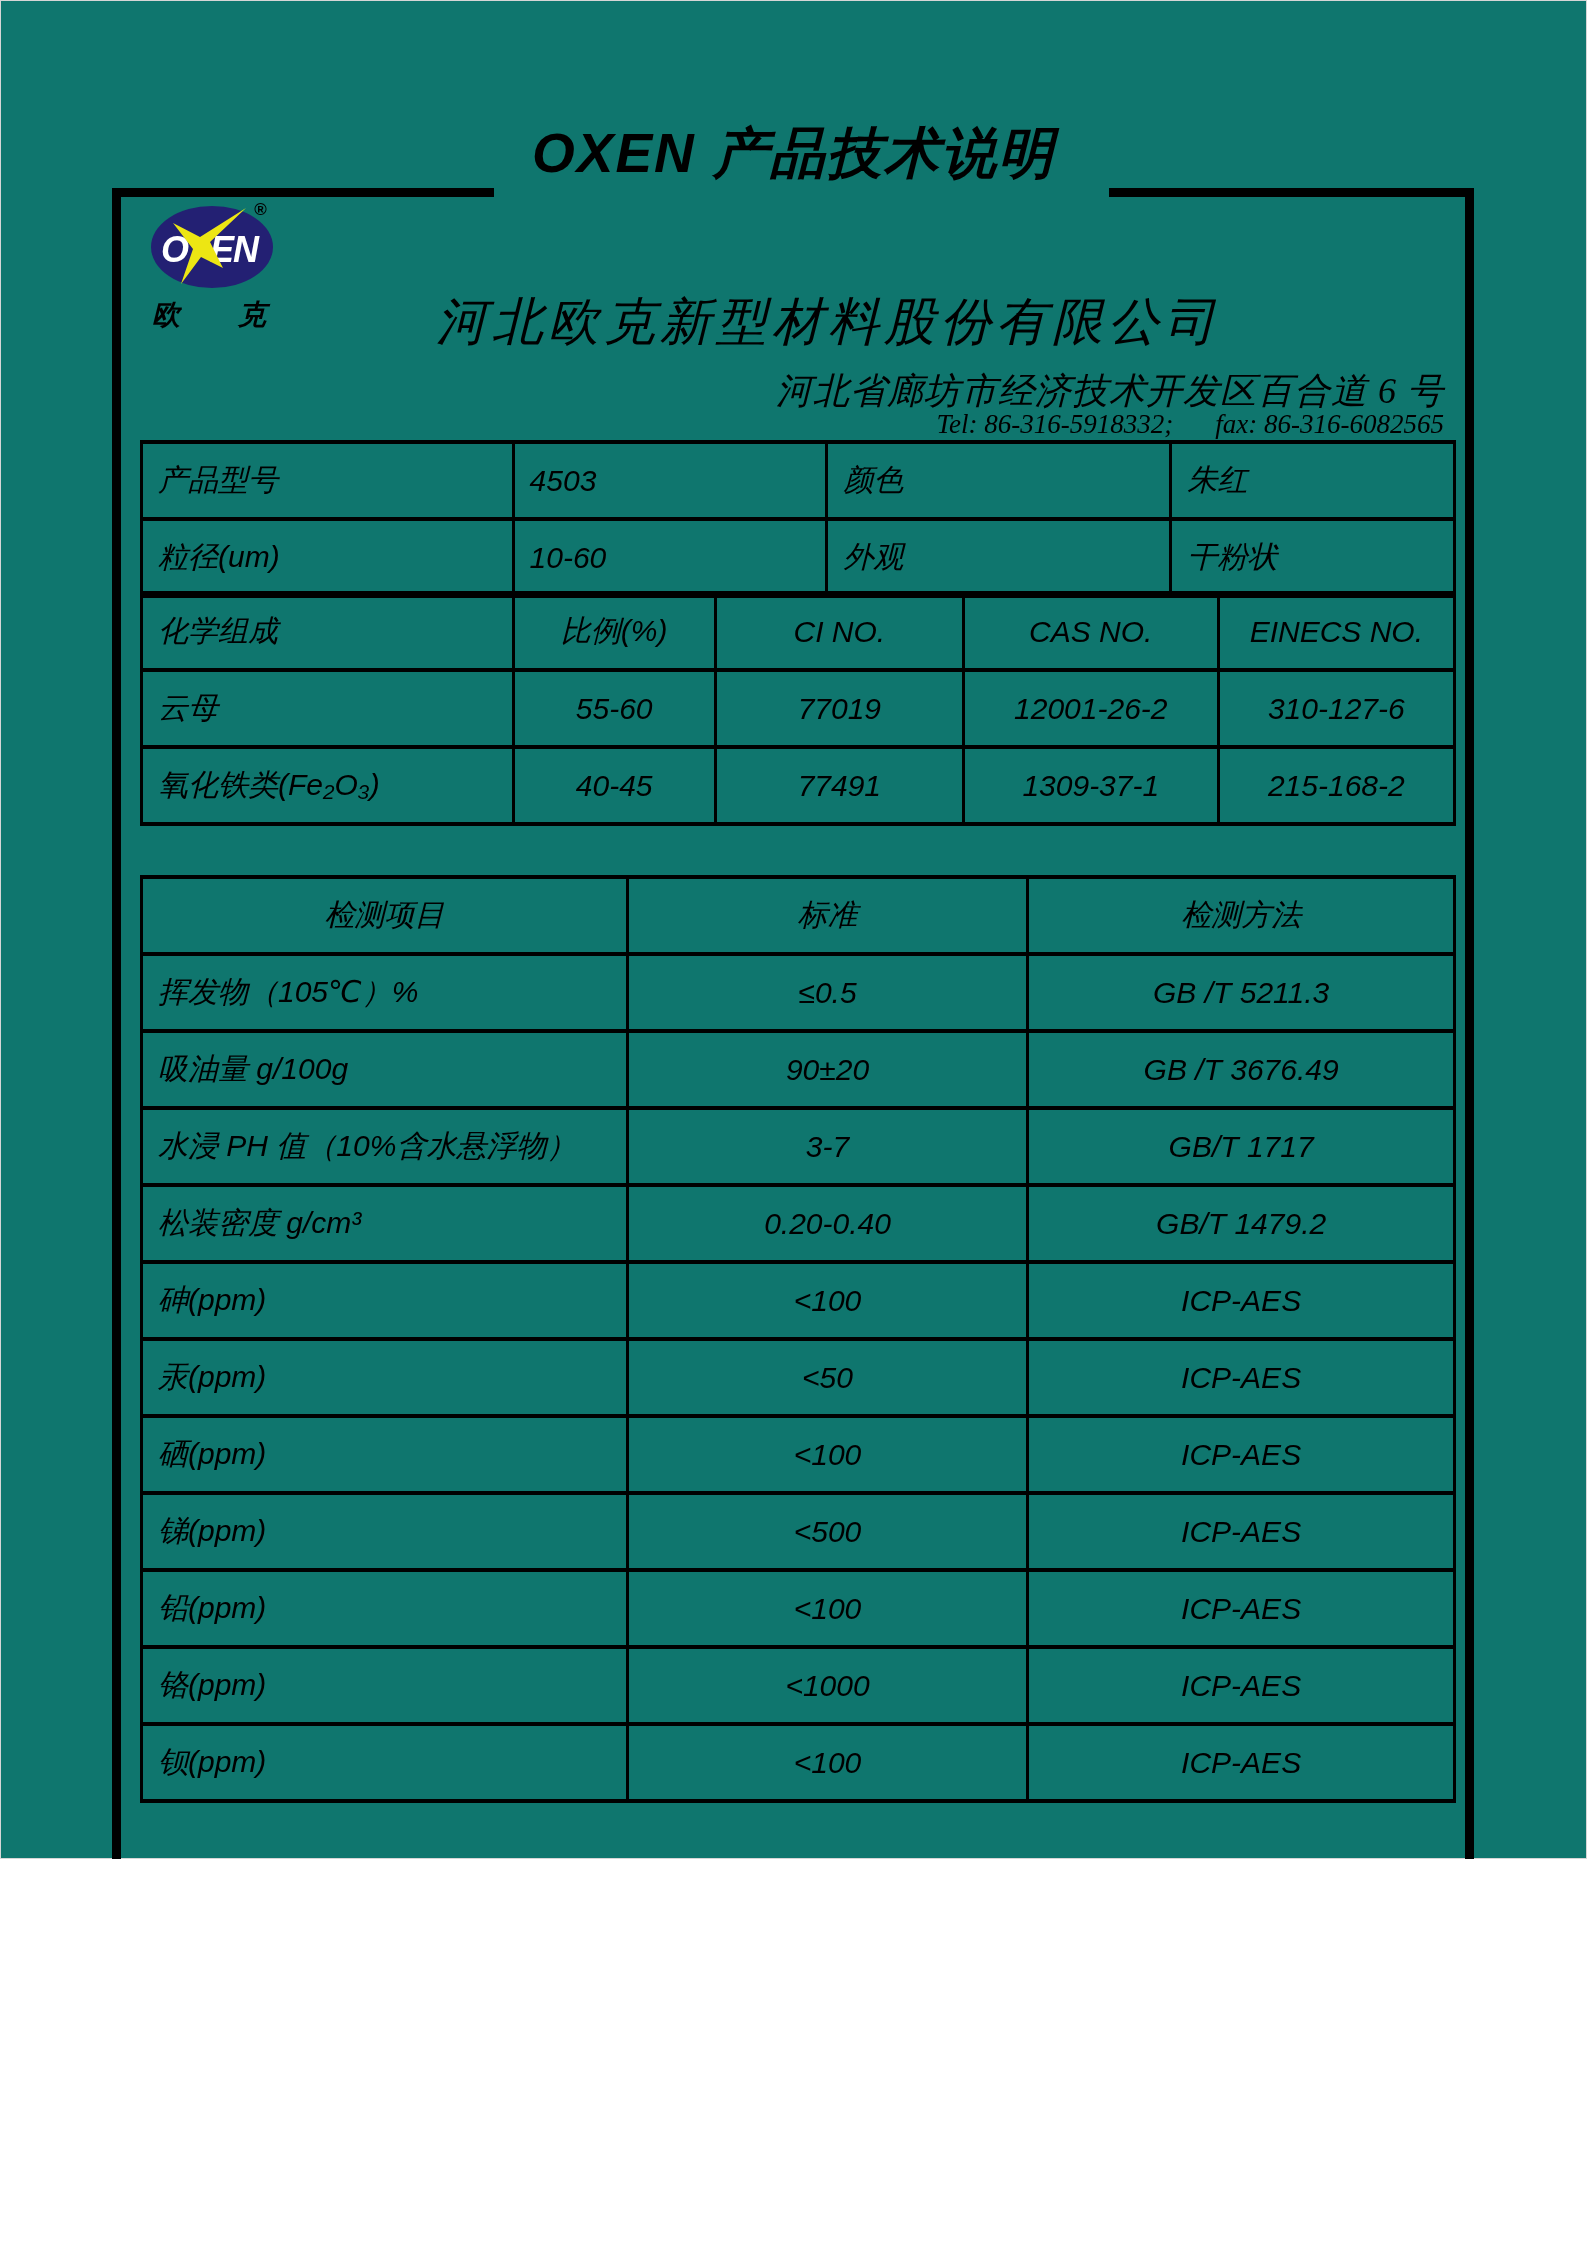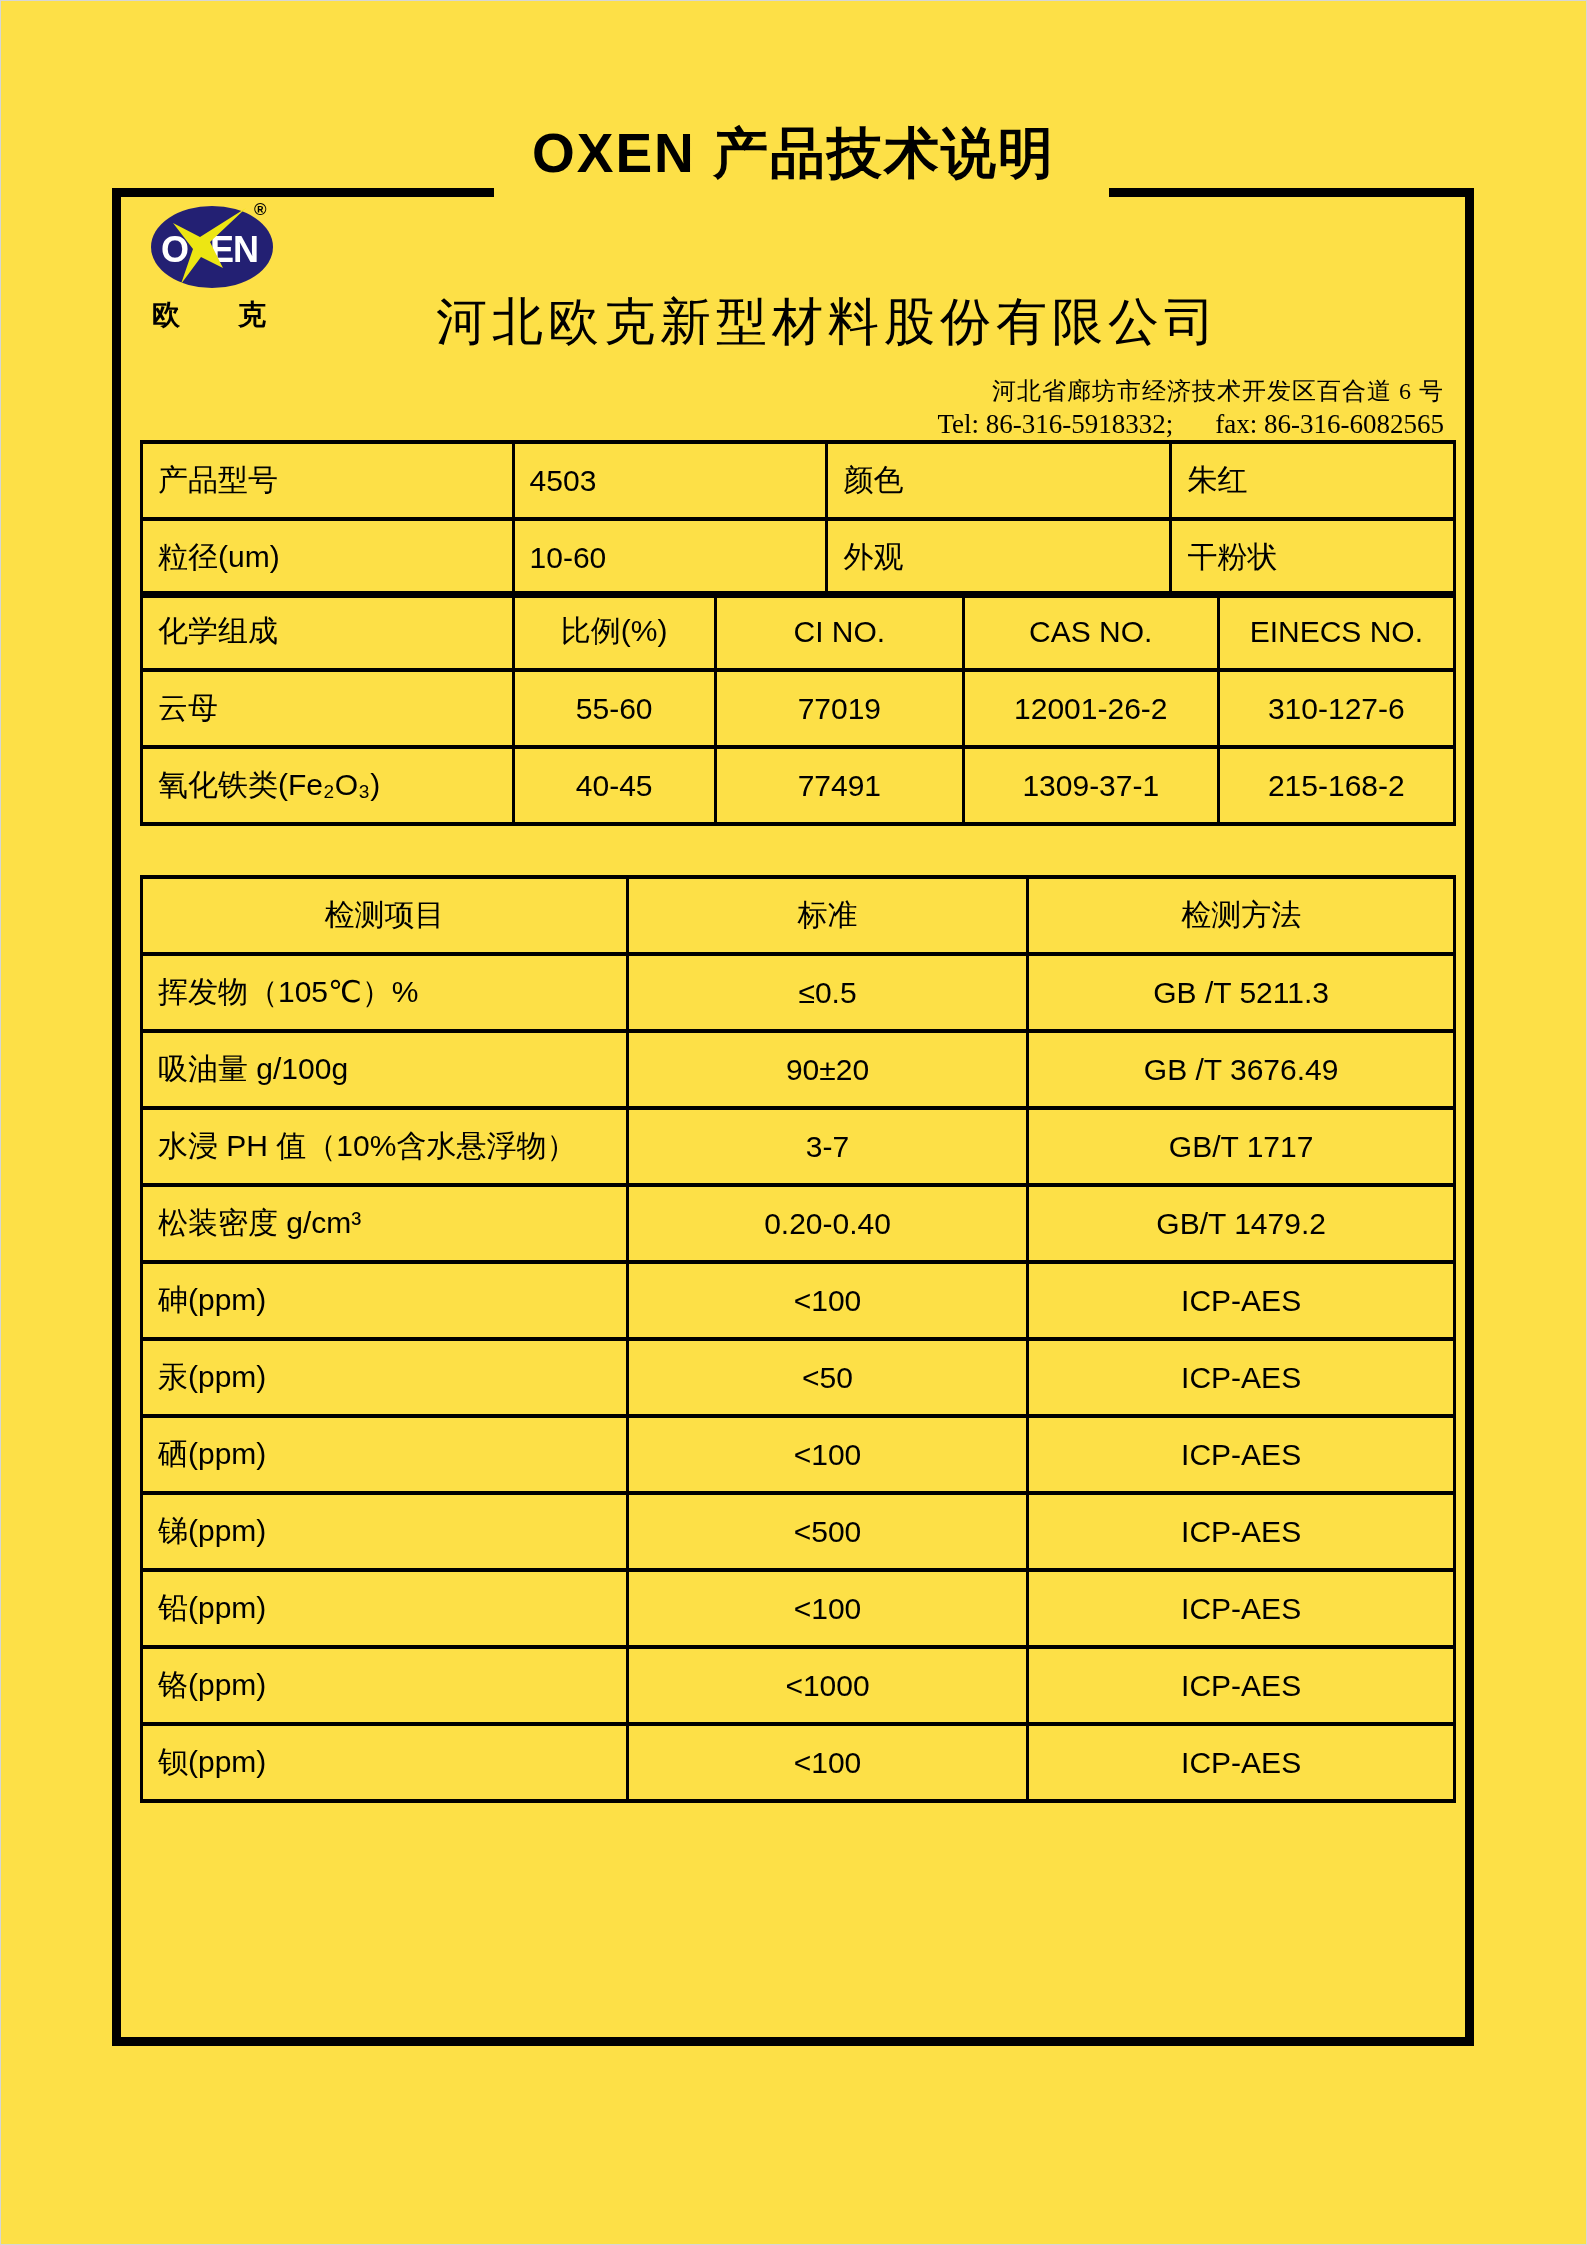--- a/index.html
+++ b/index.html
@@ -1,19 +1,20 @@
 <!DOCTYPE html>
 <html><head>
 <meta charset="utf-8">
 <style>
   html,body{margin:0;padding:0;background:#fff;}
   .page{
-    position:relative;width:1587px;height:2245px;background:#fde047;overflow:hidden;
+    position:relative;width:1587px;height:1859px;background:#0f766e;overflow:hidden;
     font-family:"Liberation Sans","DejaVu Sans",sans-serif;color:#000;
     box-shadow:inset 0 0 0 1px #d6d6d6;
+    font-style:italic;
   }
   
   .doc-title{
     position:absolute;left:0;right:0;top:122px;text-align:center;
     font-size:55px;font-weight:bold;letter-spacing:2px;line-height:62px;white-space:nowrap;
   }
   
   .outer-box{
     position:absolute;left:112px;top:188px;width:1362px;height:1858px;box-sizing:border-box;
     border-left:9px solid #000;border-right:9px solid #000;border-bottom:9px solid #000;
@@ -30,21 +31,21 @@
   }
   
   .company-name{
     position:absolute;left:436px;top:288px;font-size:51px;letter-spacing:5px;white-space:nowrap;
     font-family:"Liberation Serif","DejaVu Serif",serif;
   }
   .addr{
     position:absolute;right:143px;top:374px;text-align:right;
     font-family:"Liberation Serif","DejaVu Serif",serif;
   }
-  .addr-line1{font-size:24px;line-height:34px;letter-spacing:1px;}
+  .addr-line1{font-size:36px;line-height:34px;letter-spacing:1px;}
   .addr-line2{font-size:27px;line-height:33px;display:flex;justify-content:flex-end;gap:42px;}
   
   table.grid{border-collapse:collapse;table-layout:fixed;position:absolute;left:140px;width:1316px;}
   table.grid td{
     border:3px solid #000;border-top-width:4px;border-bottom-width:4px;
     font-size:30px;vertical-align:middle;overflow:hidden;white-space:nowrap;
   }
   table.grid tr{height:77px;}
   td.cl{text-align:left;padding-left:15px;}
   td.cc{text-align:center;}

